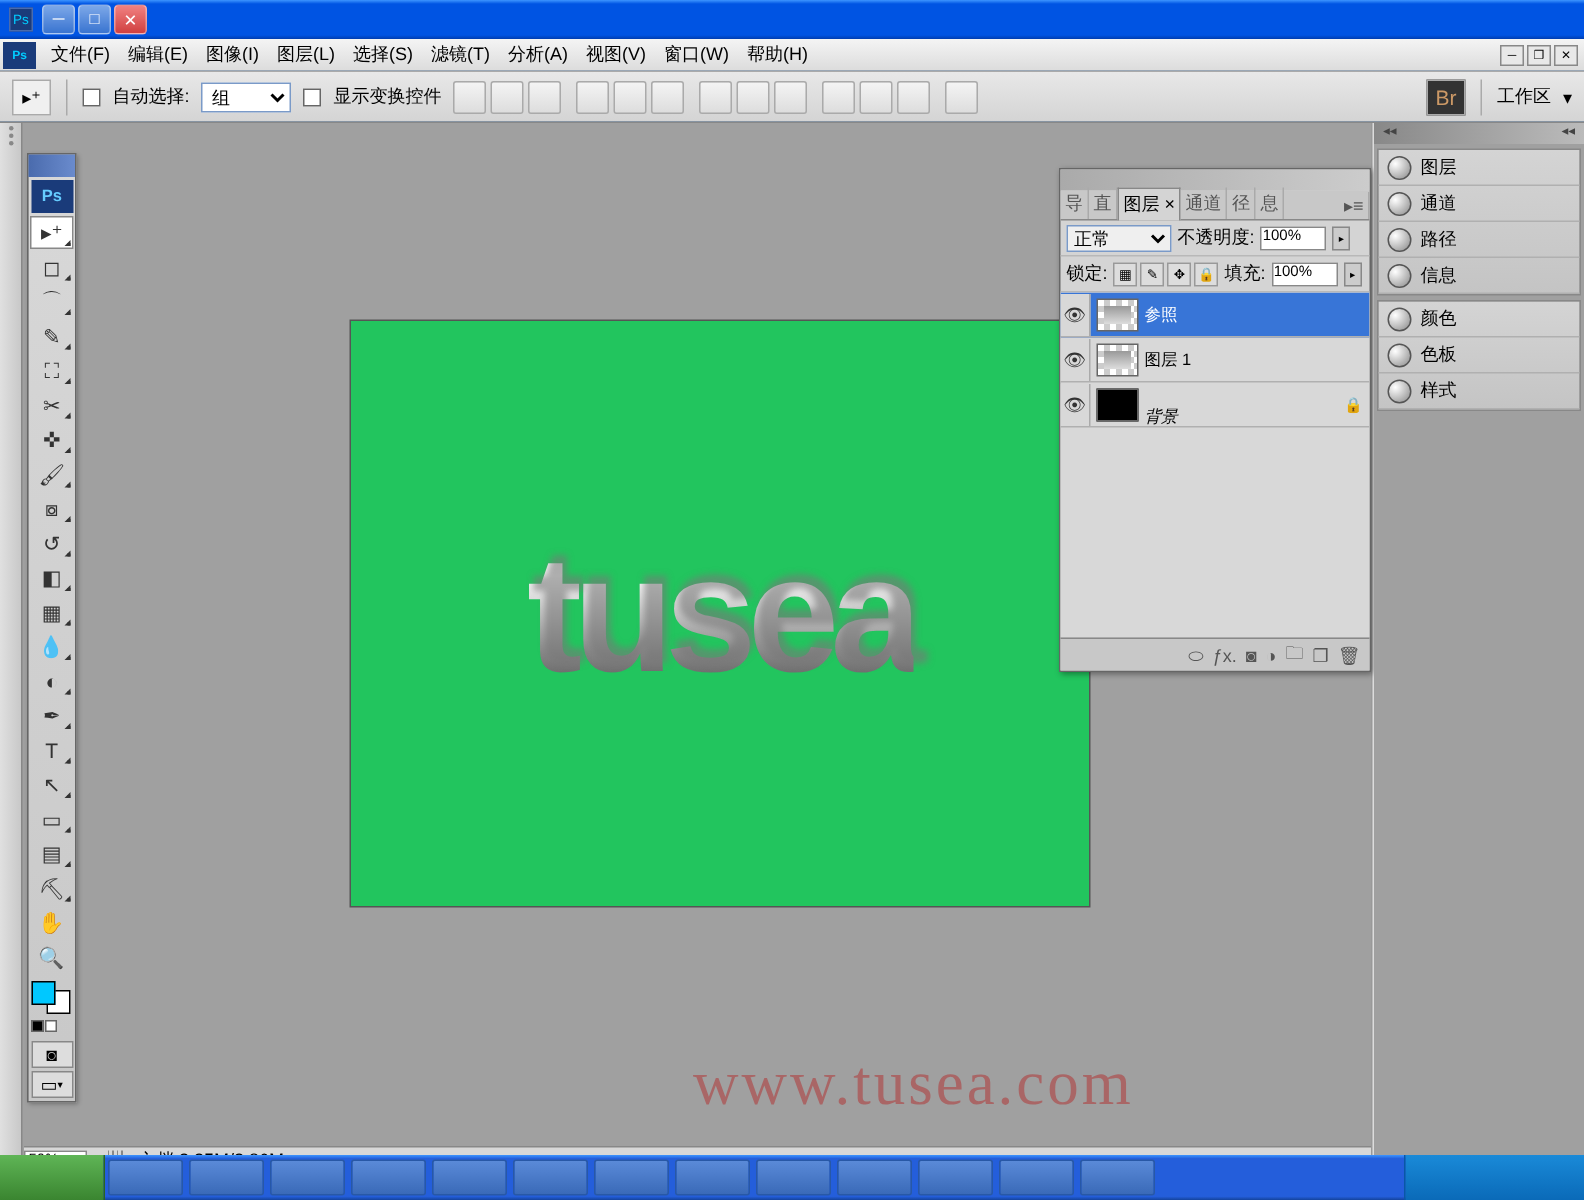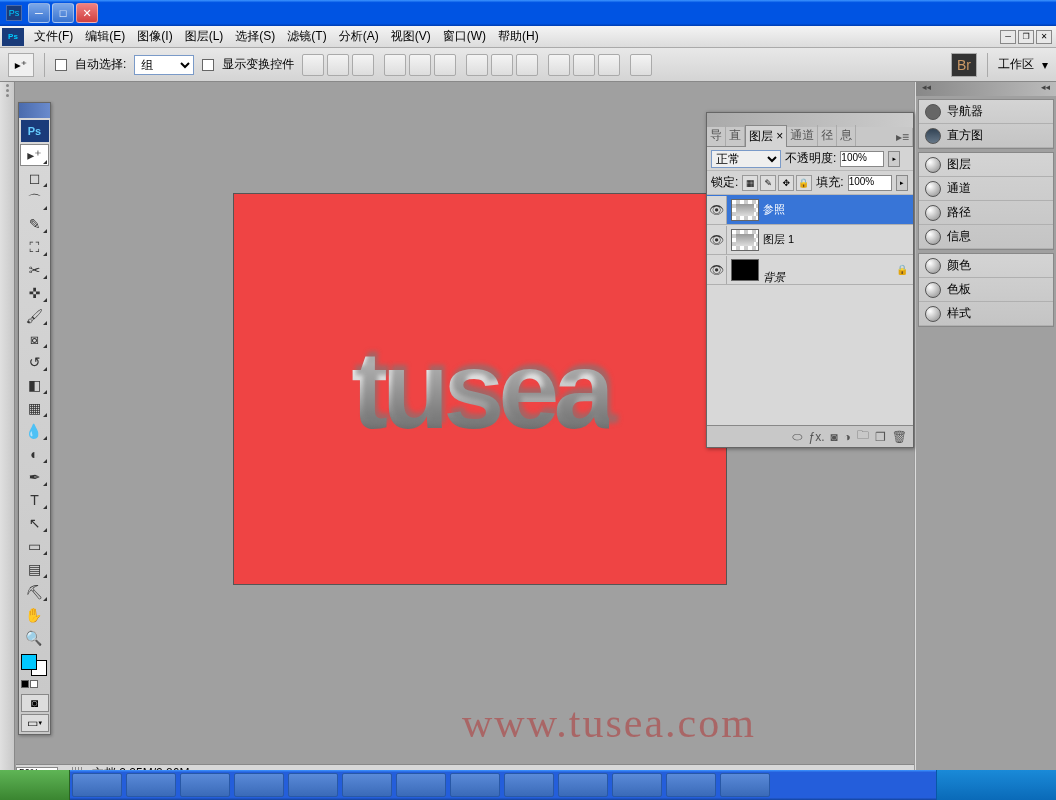--- a/index.html
+++ b/index.html
@@ -33,42 +33,42 @@
 .tool.active{background:#fff;border:1px solid #888;}
 .tool .tri{position:absolute;right:1px;bottom:1px;border:2px solid transparent;border-right-color:#333;border-bottom-color:#333;}
 .colorbox{padding:4px 2px;}
 .swatch{width:16px;height:16px;border:1px solid #000;position:relative;}
 .fg{background:#00c8ff;z-index:2;}
 .bg{background:#fff;margin-top:-10px;margin-left:10px;}
 .miniswatch{display:flex;gap:1px;margin-top:4px;}
 .miniswatch div{width:8px;height:8px;border:1px solid #666;}
 .qmask{width:28px;height:18px;margin:2px auto;border:1px solid #888;background:#ddd;display:flex;align-items:center;justify-content:center;}
 .canvas-area{position:absolute;left:62px;top:0;right:142px;bottom:18px;overflow:hidden;}
-.canvas{position:absolute;left:172px;top:112px;width:492px;height:390px;background:#ef4444;box-shadow:0 0 0 1px #555;display:flex;align-items:center;justify-content:center;}
+.canvas{position:absolute;left:172px;top:132px;width:492px;height:390px;background:#22c55e;box-shadow:0 0 0 1px #555;display:flex;align-items:center;justify-content:center;}
 .text3d{font-size:110px;font-weight:900;background:linear-gradient(#ddd 0%,#fff 30%,#888 70%,#444 100%);-webkit-background-clip:text;background-clip:text;color:transparent;letter-spacing:-6px;text-shadow:3px -5px 4px rgba(120,120,120,0.6);font-family:Arial,sans-serif;}
 .watermark{position:absolute;left:400px;top:600px;font-size:42px;font-family:"Times New Roman",serif;color:rgba(180,30,30,0.45);letter-spacing:2px;margin-top:17px;}
 .statusbar{position:absolute;left:16px;bottom:18px;right:142px;height:18px;background:#d8d8d8;border-top:1px solid #888;display:flex;align-items:center;font-size:11px;}
 .statusbar input{width:42px;height:14px;border:1px solid #888;font-size:10px;padding-left:2px;}
 .statusbar .grip{width:12px;height:14px;background:repeating-linear-gradient(90deg,#888 0 1px,transparent 1px 3px);}
 .rightdock{position:absolute;right:0;top:0;width:140px;height:100%;background:#a0a0a0;}
 .dockheader{height:14px;background:linear-gradient(90deg,#888,#bbb);display:flex;justify-content:space-between;padding:0 6px;}
 .dockheader span{color:#444;font-size:9px;}
 .dockgroup{background:linear-gradient(#d4d4d4,#c4c4c4);border:1px solid #888;margin:3px 2px;}
 .dockitem{height:24px;display:flex;align-items:center;gap:6px;padding:0 6px;border-bottom:1px solid #b0b0b0;}
 .dockitem .dicon{width:16px;height:16px;background:radial-gradient(circle at 30% 30%,#fff,#888);border-radius:50%;border:1px solid #555;flex-shrink:0;}
 .dockitem.nav .dicon{background:#666;}
 .dockitem.hist .dicon{background:linear-gradient(#345,#678);}
 .layerspanel{position:absolute;top:30px;right:142px;width:208px;background:#d4d4d4;border:1px solid #666;box-shadow:1px 1px 4px rgba(0,0,0,0.4);}
 .lp-header{height:14px;background:linear-gradient(90deg,#aaa,#ccc);}
 .lp-tabs{height:20px;background:#c8c8c8;display:flex;align-items:flex-end;border-bottom:1px solid #888;font-size:11px;}
 .lp-tab{padding:2px 3px;color:#555;border-right:1px solid #aaa;white-space:nowrap;}
 .lp-tab.active{background:#d4d4d4;color:#000;border-top:1px solid #888;border-left:1px solid #888;border-right:1px solid #888;margin-bottom:-1px;}
 .lp-row{height:24px;display:flex;align-items:center;padding:0 4px;gap:4px;border-bottom:1px solid #b8b8b8;font-size:11px;}
 .lp-row select{width:70px;height:18px;border:1px solid #7a9ac8;}
-.lp-row .numfield{width:44px;height:16px;background:#fff;border:1px solid #888;text-align:left;padding-right:2px;font-size:10px;}
+.lp-row .numfield{width:44px;height:16px;background:#fff;border:1px solid #888;text-align:right;padding-right:16px;font-size:10px;}
 .lp-row .arrowbtn{width:12px;height:16px;background:#ccc;border:1px solid #888;font-size:7px;display:flex;align-items:center;justify-content:center;}
 .lockbtns{display:flex;gap:2px;}
 .lockbtn{width:16px;height:16px;border:1px solid #999;background:#ddd;font-size:9px;display:flex;align-items:center;justify-content:center;}
 .layer-list{height:230px;background:#d8d8d8;overflow:auto;}
 .layer{height:30px;display:flex;align-items:center;border-bottom:1px solid #b0b0b0;gap:4px;padding-right:4px;}
 .layer.sel{background:#3875d7;color:#fff;}
 .layer .eye{width:20px;height:28px;border-right:1px solid #aaa;display:flex;align-items:center;justify-content:center;font-size:12px;background:#d8d8d8;color:#333;}
 .layer .thumb{width:28px;height:22px;border:1px solid #666;background:#fff;}
 .layer .thumb.checker{background:repeating-conic-gradient(#ccc 0 25%,#fff 0 50%) 0 0/8px 8px;position:relative;}
 .layer .thumb.checker::after{content:"";position:absolute;inset:4px;background:linear-gradient(#999,#ddd);}
@@ -268,30 +268,20 @@
       <span>🗑</span>
     </div>
   </div>
 
   <div class="rightdock">
     <div class="dockheader">
         <span>◂◂</span>
         <span>◂◂</span>
       </div>
     <div class="dockgroup">
-      <div class="dockitem nav">
-          <div class="dicon"></div>
-          <span>导航器</span>
-        </div>
-      <div class="dockitem hist">
-          <div class="dicon"></div>
-          <span>直方图</span>
-        </div>
-    </div>
-    <div class="dockgroup">
       <div class="dockitem">
           <div class="dicon"></div>
           <span>图层</span>
         </div>
       <div class="dockitem">
           <div class="dicon"></div>
           <span>通道</span>
         </div>
       <div class="dockitem">
           <div class="dicon"></div>

